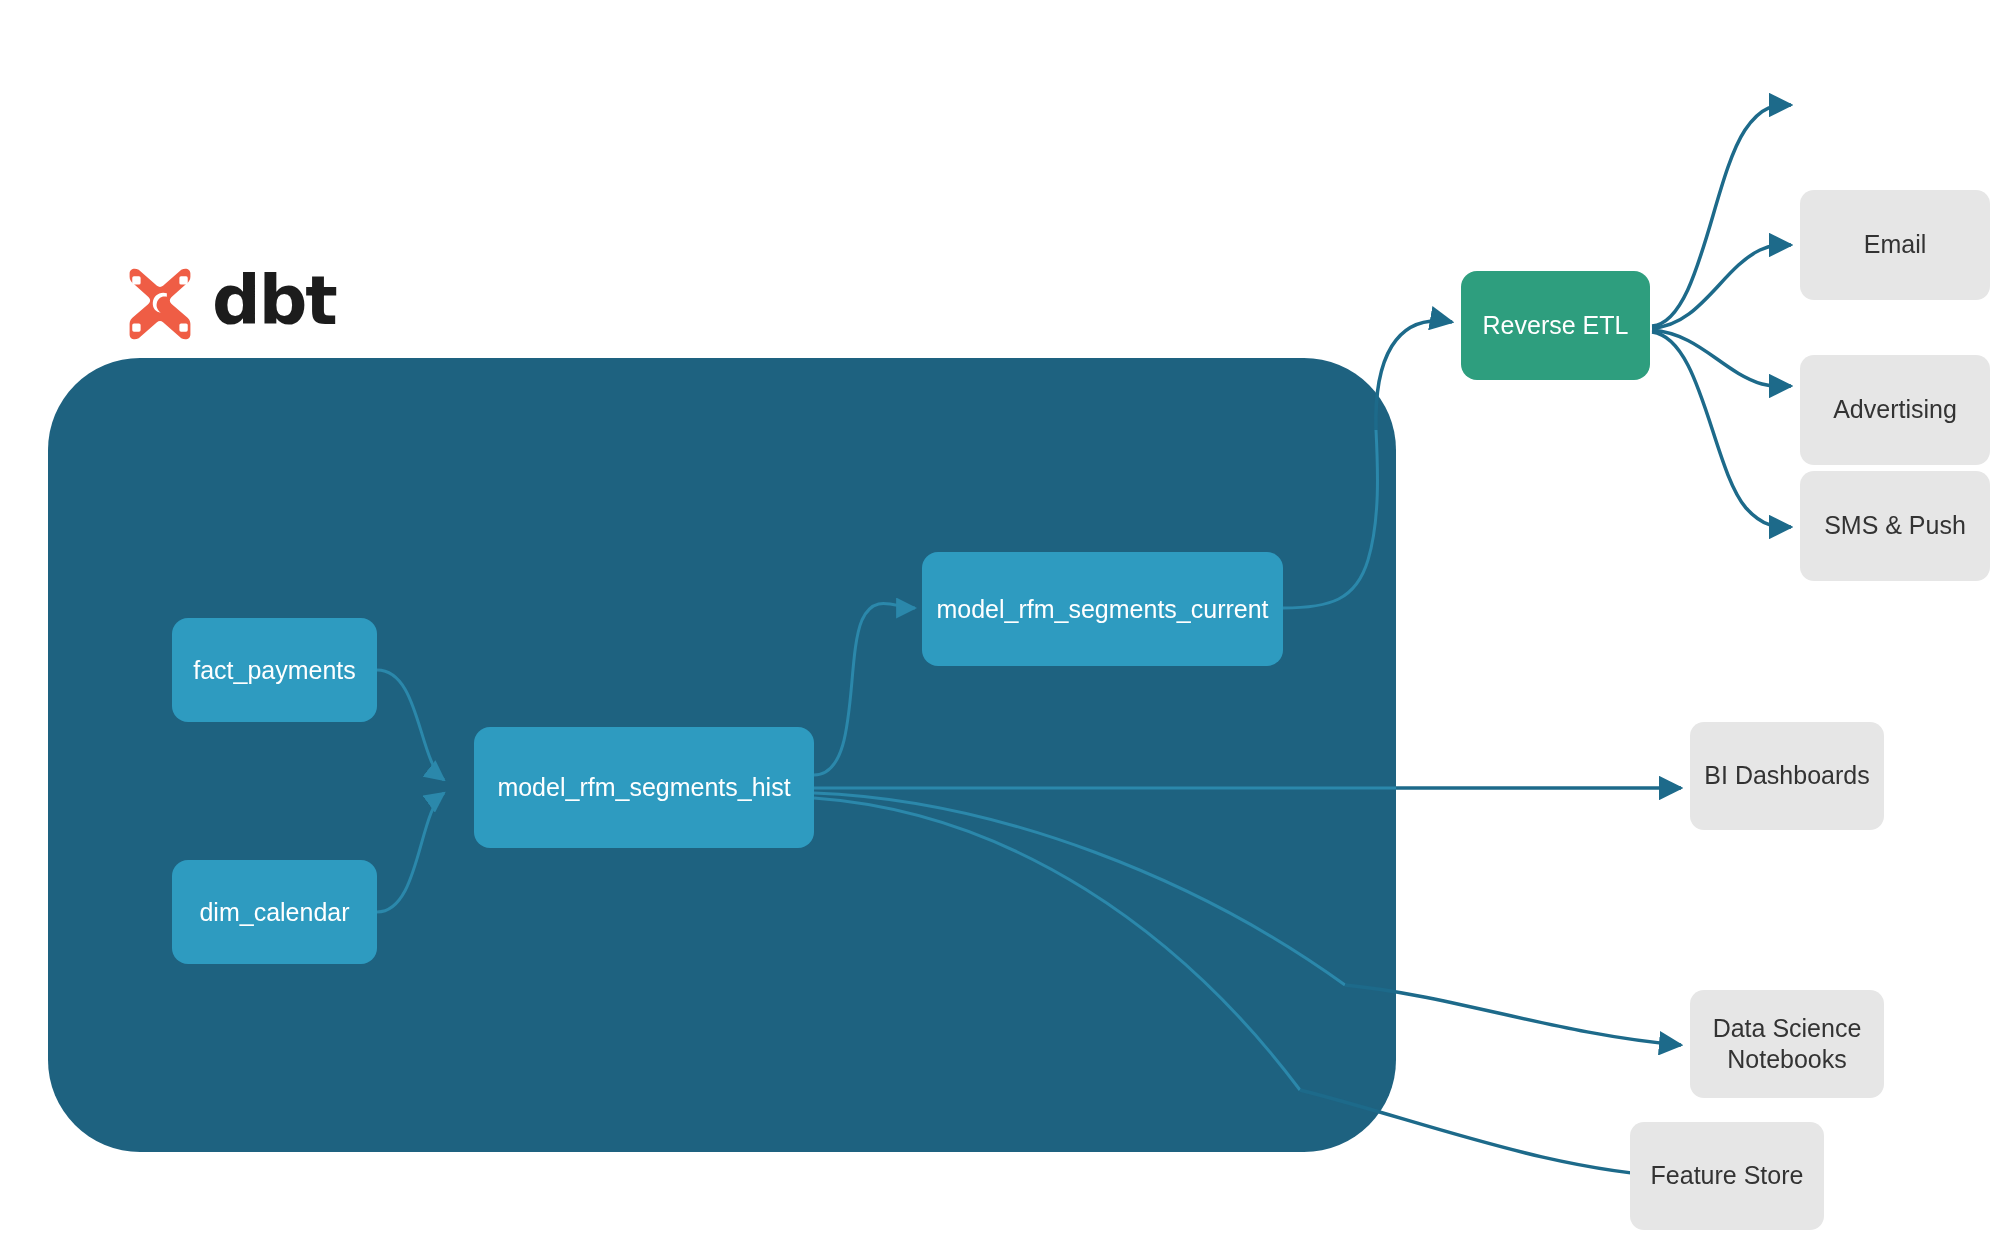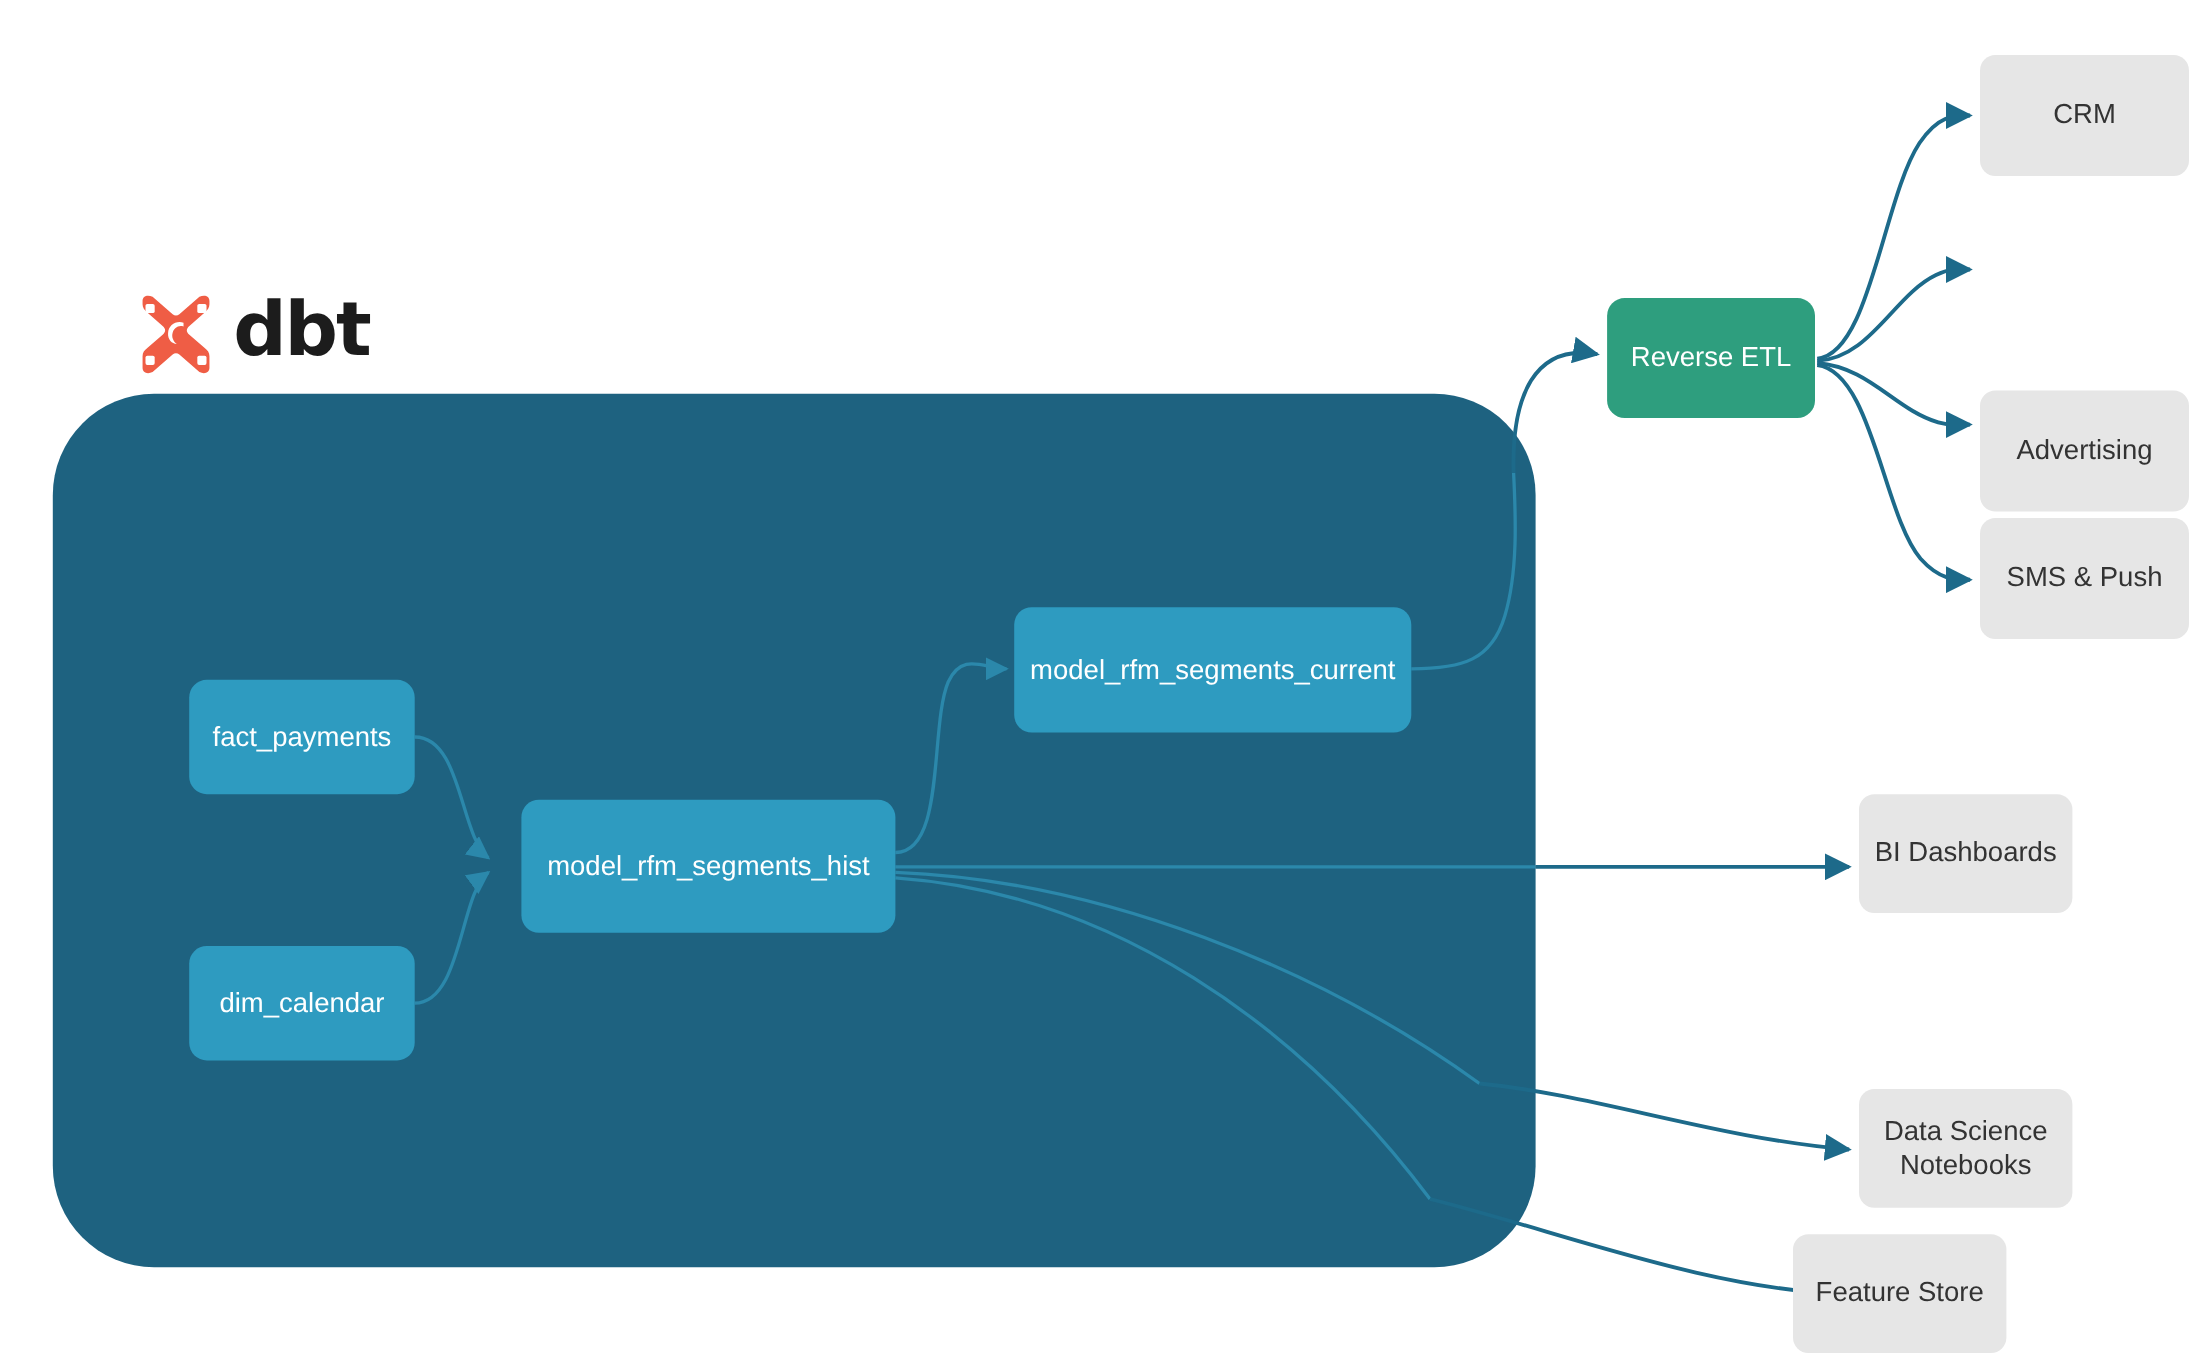--- a/index.html
+++ b/index.html
@@ -215,22 +215,22 @@
       <path fill="#ffffff" d="M59 36 C 50 33, 41 39, 40.5 48.5 C 40 56, 45 61, 51 61.5
                C 46.5 58, 44.5 53, 46 48 C 47.5 42.5, 52.5 38.5, 59 40.5 Z"></path>
     </svg>
     <span class="logo-word">dbt</span>
   </div>
 
   <div class="node service" id="node-reverse-etl">
     <span class="node-label">Reverse ETL</span>
   </div>
 
-  <div class="node consumer" id="node-crm">
-    <span class="node-label">CRM</span>
+  <div class="node consumer" id="node-email">
+    <span class="node-label">Email</span>
   </div>
   <div class="node consumer" id="node-advertising">
     <span class="node-label">Advertising</span>
   </div>
   <div class="node consumer" id="node-sms-push">
     <span class="node-label">SMS &amp; Push</span>
   </div>
 
   <div class="node consumer" id="node-bi-dashboards">
     <span class="node-label">BI Dashboards</span>

